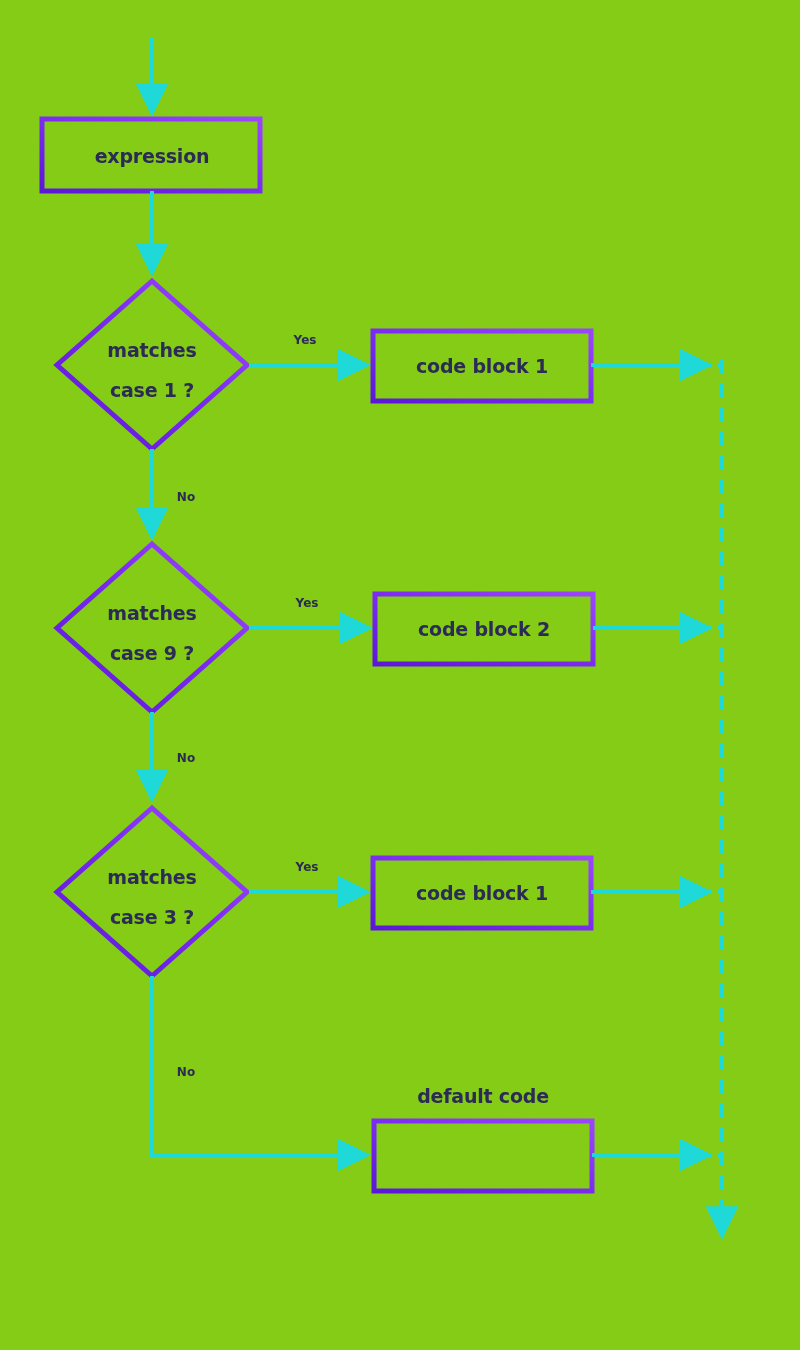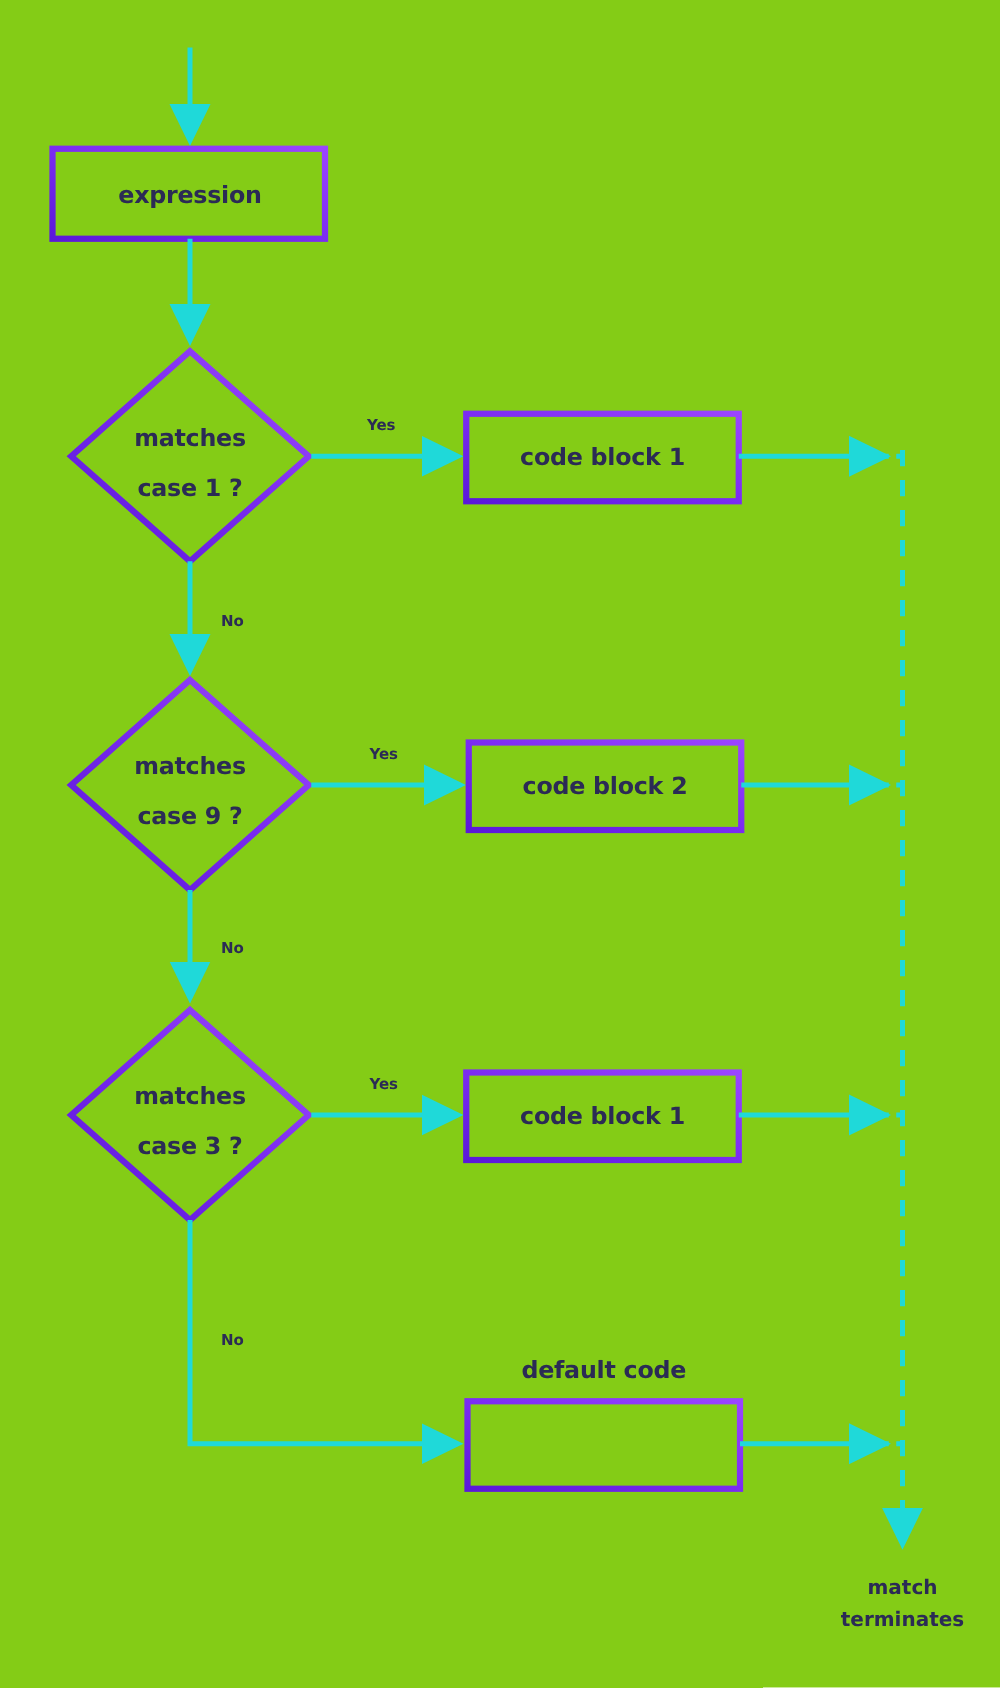--- a/index.html
+++ b/index.html
@@ -152,18 +152,14 @@
   <div class="nodetext" style="left:483px;top:1096px;">default code</div>
 
   <div class="edgelabel" style="left:305px;top:340px;">Yes</div>
   <div class="edgelabel" style="left:307px;top:603px;">Yes</div>
   <div class="edgelabel" style="left:307px;top:867px;">Yes</div>
 
   <div class="edgelabel" style="left:186px;top:497px;">No</div>
   <div class="edgelabel" style="left:186px;top:758px;">No</div>
   <div class="edgelabel" style="left:186px;top:1072px;">No</div>
 
-  <div class="endlabel" style="left:722px;top:1257px;">
-    <span>match</span>
-    <span>terminates</span>
-  </div>
 
 </div>
 
 </body></html>

